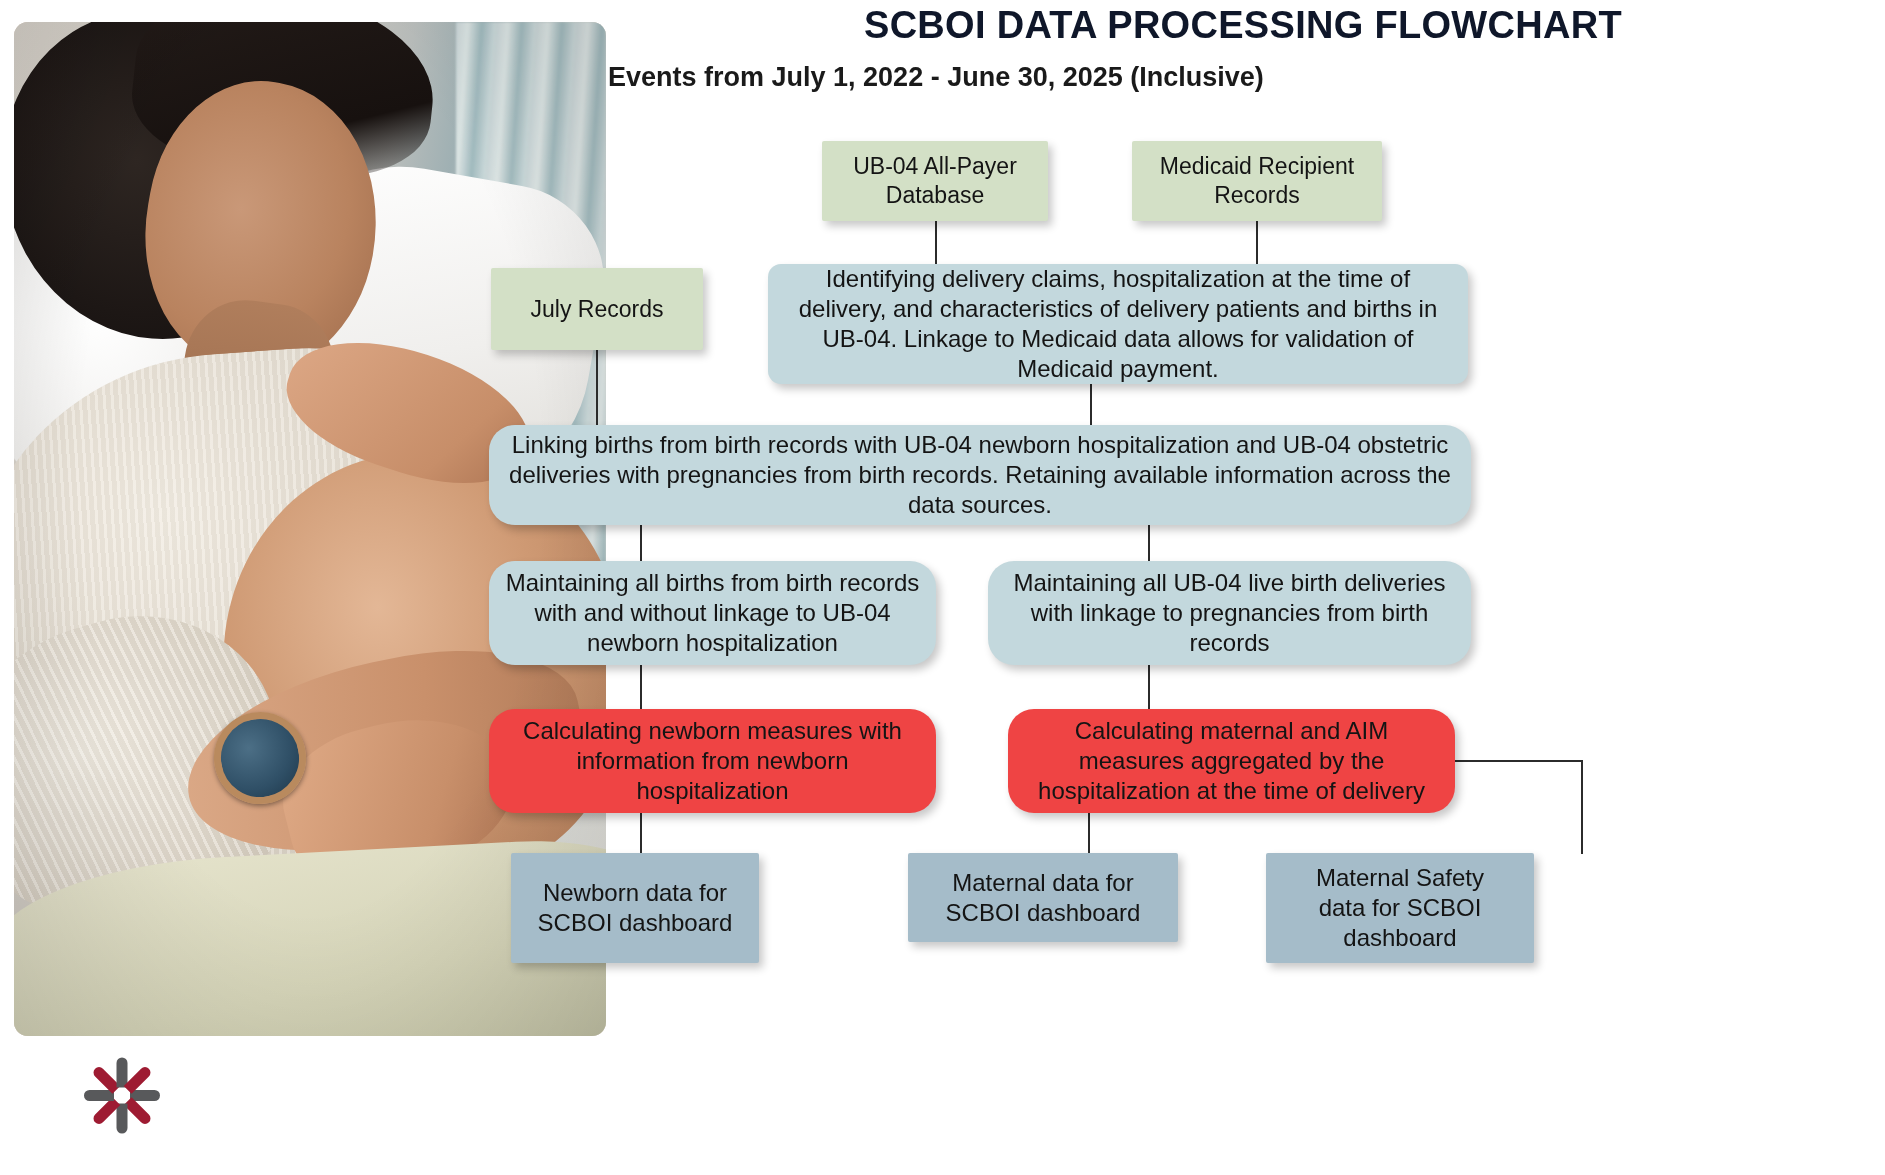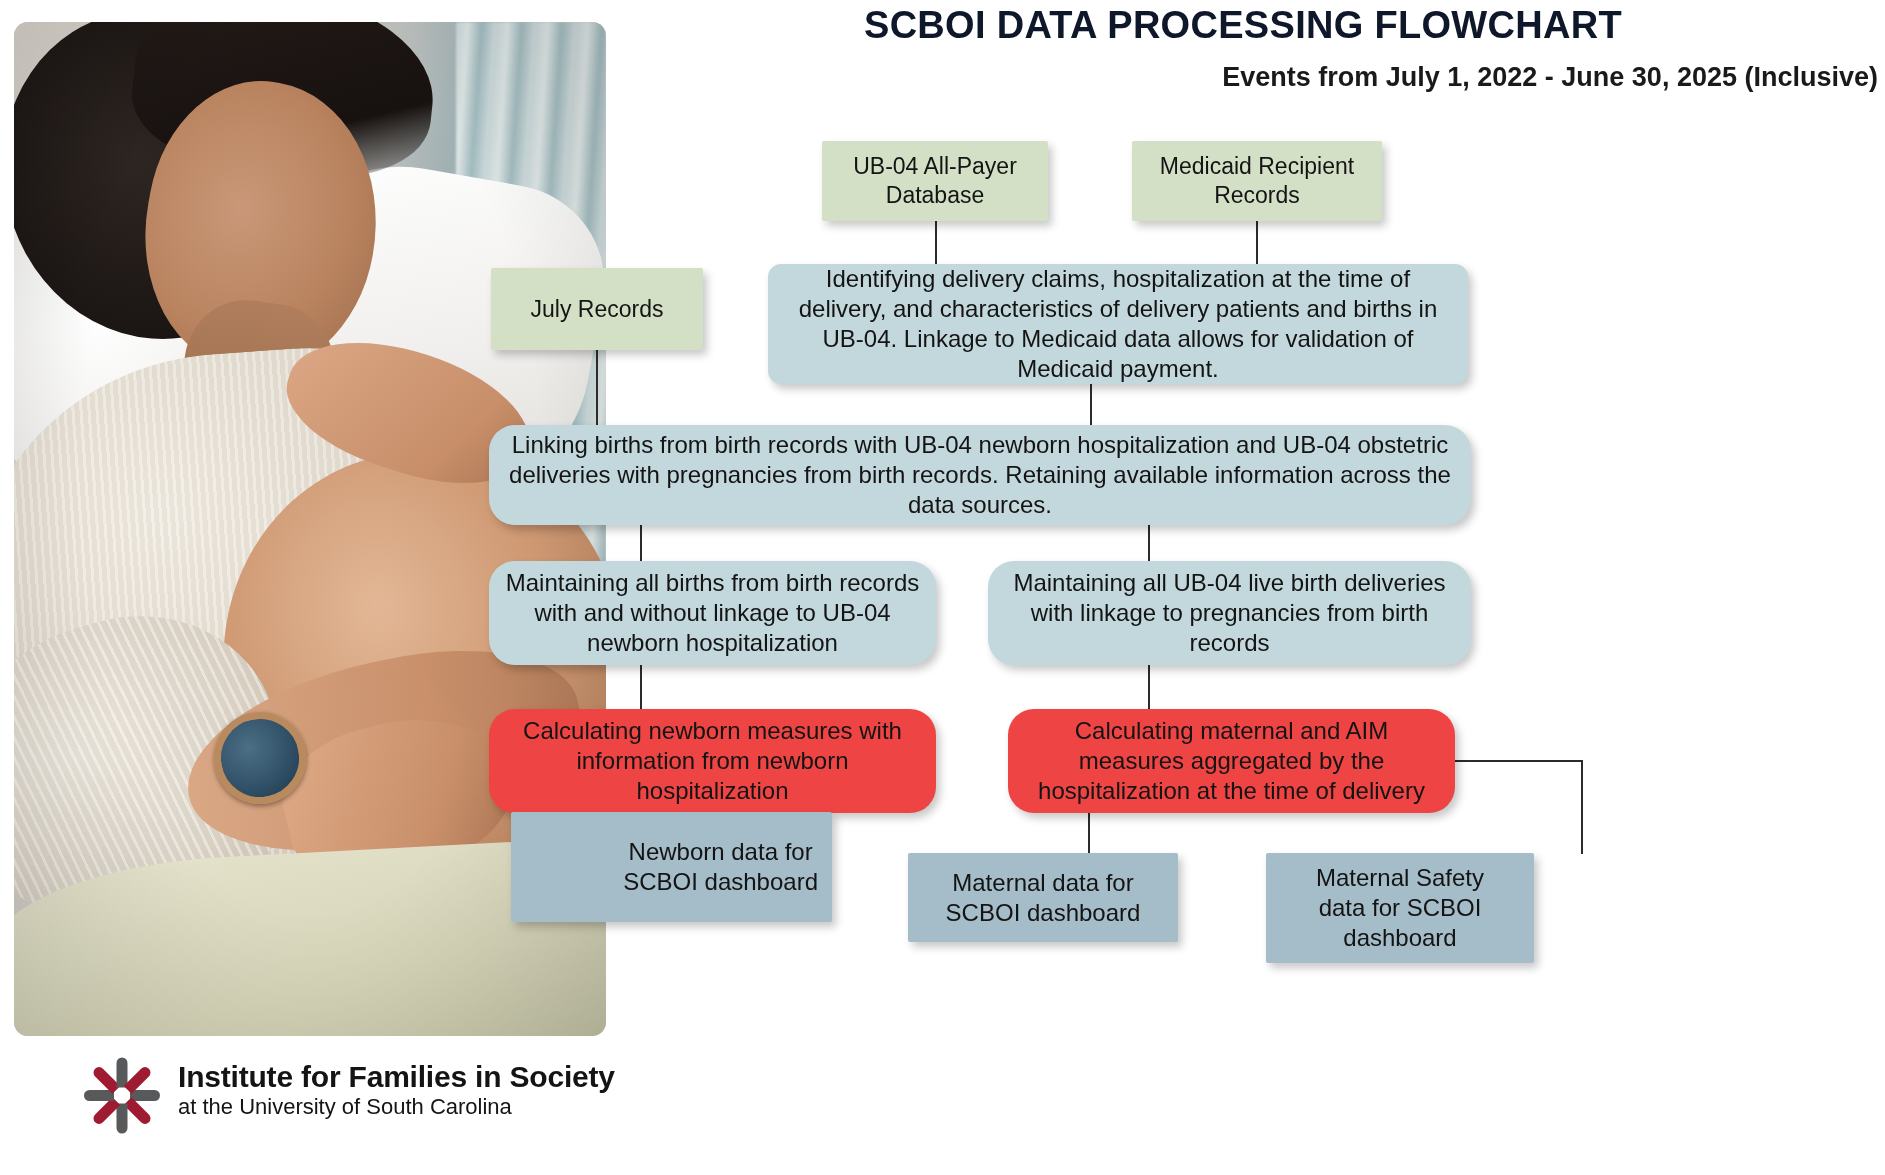--- a/index.html
+++ b/index.html
@@ -131,21 +131,21 @@
   #logo .ltext{line-height:1.06;}
   #logo .l1{font-size:30px;font-weight:bold;letter-spacing:-.2px;color:#141414;}
   #logo .l2{font-size:22px;color:#141414;margin-top:2px;}
 
   
   #title{
     position:absolute;left:608px;top:4px;width:1270px;text-align:center;
     font-size:38px;font-weight:bold;letter-spacing:.3px;color:#0f172a;
   }
   #subtitle{
-    position:absolute;left:608px;top:62px;width:1270px;text-align:right;
+    position:absolute;left:608px;top:62px;width:1270px;text-align:left;
     font-size:27px;font-weight:bold;color:#1a1a1a;
   }
 
   
   .node{
     position:absolute;box-sizing:border-box;
     display:flex;align-items:center;justify-content:center;text-align:center;
     padding:6px 14px;line-height:1.25;color:#141414;
     box-shadow:4px 5px 9px rgba(0,0,0,.22);
   }
@@ -186,24 +186,20 @@
   <div class="mark" id="logo-mark">
       <span style="background: rgb(88, 89, 91); transform: rotate(0deg); border-radius: 0px 11px 11px 0px;"></span>
       <span style="background: rgb(158, 27, 50); transform: rotate(45deg); border-radius: 0px 11px 11px 0px;"></span>
       <span style="background: rgb(88, 89, 91); transform: rotate(90deg); border-radius: 0px 11px 11px 0px;"></span>
       <span style="background: rgb(158, 27, 50); transform: rotate(135deg); border-radius: 0px 11px 11px 0px;"></span>
       <span style="background: rgb(88, 89, 91); transform: rotate(180deg); border-radius: 0px 11px 11px 0px;"></span>
       <span style="background: rgb(158, 27, 50); transform: rotate(225deg); border-radius: 0px 11px 11px 0px;"></span>
       <span style="background: rgb(88, 89, 91); transform: rotate(270deg); border-radius: 0px 11px 11px 0px;"></span>
       <span style="background: rgb(158, 27, 50); transform: rotate(315deg); border-radius: 0px 11px 11px 0px;"></span>
     </div>
-  <div class="ltext">
-    <div class="l1">Institute for Families in Society</div>
-    <div class="l2">at the University of South Carolina</div>
-  </div>
 </div>
 
 <div id="title">SCBOI DATA PROCESSING FLOWCHART</div>
 <div id="subtitle">Events from July 1, 2022 - June 30, 2025 (Inclusive)</div>
 
 <div class="ln lnv" style="left:935px;top:220px;height:46px;"></div>
 
 <div class="ln lnv" style="left:1256px;top:220px;height:46px;"></div>
 
 <div class="ln lnv" style="left:596px;top:348px;height:79px;"></div>
@@ -254,21 +250,21 @@
 </div>
 
 <div class="node calc" style="left:489px;top:709px;width:447px;height:104px;">
   <span>Calculating newborn measures with information from newborn hospitalization</span>
 </div>
 
 <div class="node calc" style="left:1008px;top:709px;width:447px;height:104px;">
   <span>Calculating maternal and AIM measures aggregated by the hospitalization at the time of delivery</span>
 </div>
 
-<div class="node out" style="left:511px;top:812px;width:321px;height:110px;justify-content:flex-end;">
+<div class="node out" style="left:511px;top:853px;width:248px;height:110px;">
   <span>Newborn data for<br>SCBOI dashboard</span>
 </div>
 
 <div class="node out" style="left:908px;top:853px;width:270px;height:89px;text-align:center;">
   <span>Maternal data for<br>SCBOI dashboard</span>
 </div>
 
 <div class="node out" style="left:1266px;top:853px;width:268px;height:110px;">
   <span>Maternal Safety<br>data for SCBOI<br>dashboard</span>
 </div>

